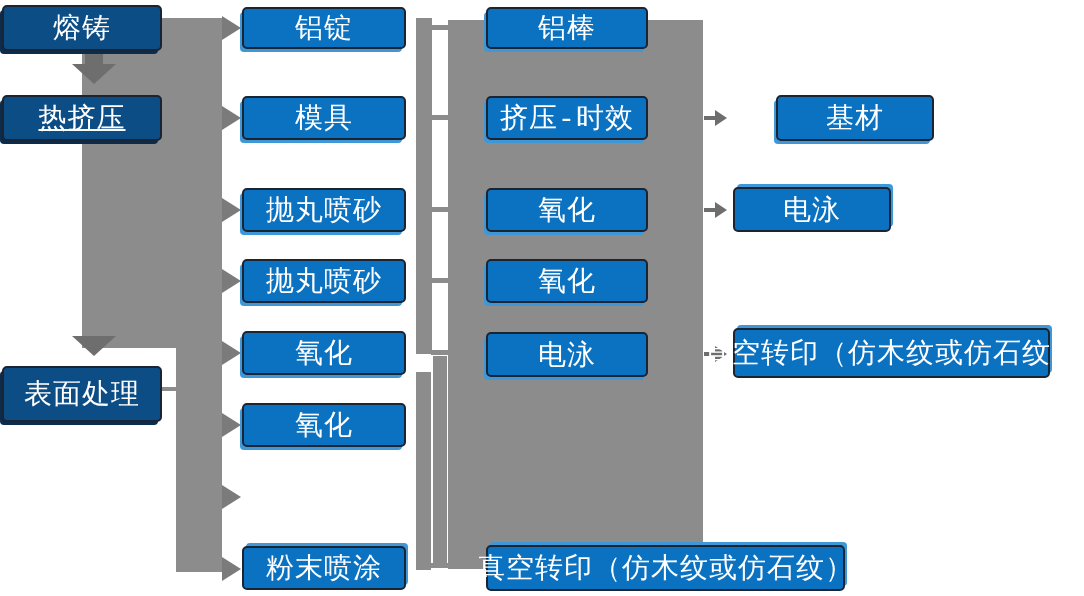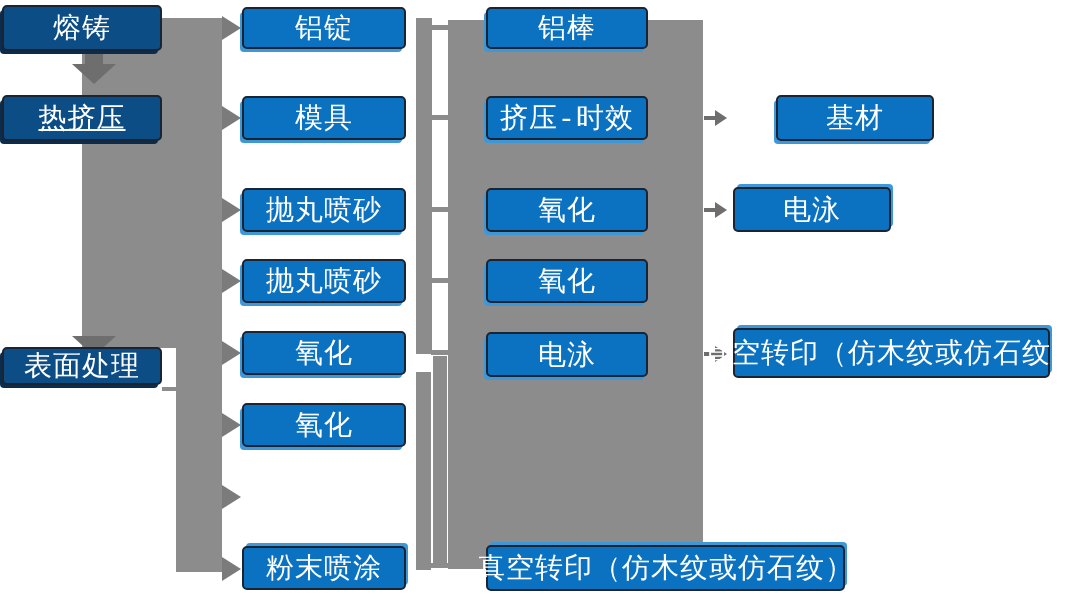--- a/index.html
+++ b/index.html
@@ -78,21 +78,21 @@
 
   <div class="shaft" style="left:704px;top:116px;width:12px;height:4px;"></div>
   <div class="flow-head" style="left:715px;top:110px;"></div>
   <div class="shaft" style="left:704px;top:208px;width:12px;height:4px;"></div>
   <div class="flow-head" style="left:715px;top:202px;"></div>
   <div class="shaft" style="left:704px;top:352px;width:12px;height:4px;"></div>
   <div class="flow-head" style="left:715px;top:346px;"></div>
 
   <div class="node dark" style="left:2px;top:5px;width:160px;height:46px;">熔铸</div>
   <div class="node dark" style="left:2px;top:95px;width:160px;height:46px;text-decoration:underline;">热挤压</div>
-  <div class="node dark" style="left:2px;top:347px;width:160px;height:38px;">表面处理</div>
+  <div class="node dark" style="left:2px;top:366px;width:160px;height:56px;">表面处理</div>
 
   <div class="node" style="left:242px;top:7px;width:164px;height:42px;">铝锭</div>
   <div class="node" style="left:242px;top:96px;width:164px;height:44px;">模具</div>
   <div class="node" style="left:242px;top:188px;width:164px;height:44px;">抛丸喷砂</div>
   <div class="node" style="left:242px;top:259px;width:164px;height:44px;">抛丸喷砂</div>
   <div class="node" style="left:242px;top:331px;width:164px;height:44px;">氧化</div>
   <div class="node" style="left:242px;top:403px;width:164px;height:44px;">氧化</div>
   <div class="node lip-top" style="left:242px;top:546px;width:164px;height:44px;">粉末喷涂</div>
 
   <div class="node" style="left:486px;top:7px;width:162px;height:42px;text-align:center;">铝棒</div>

